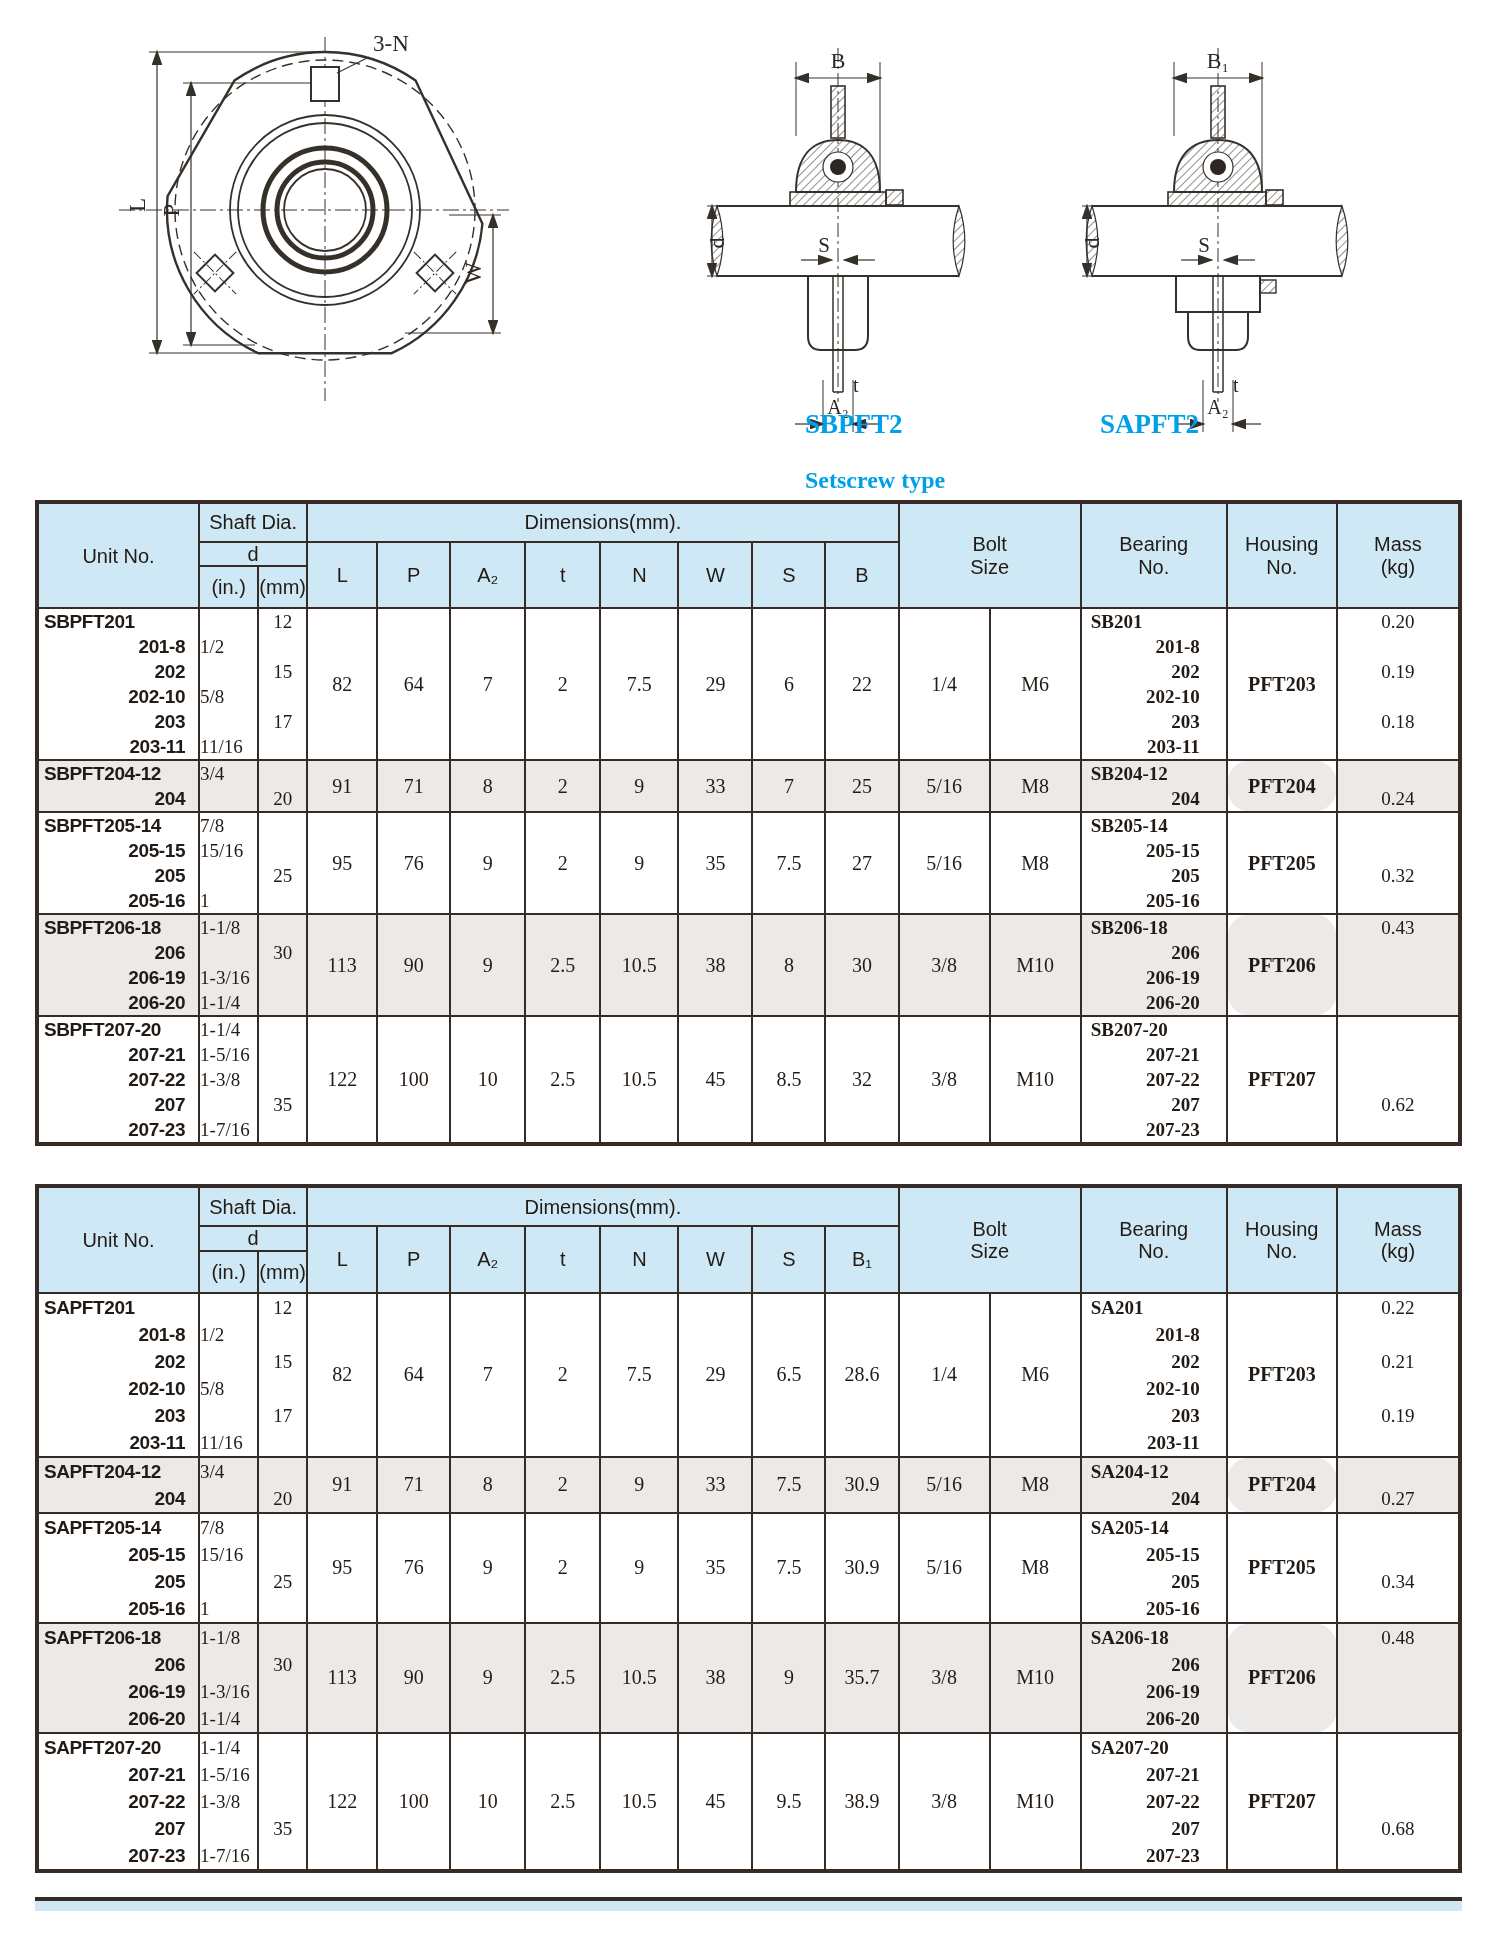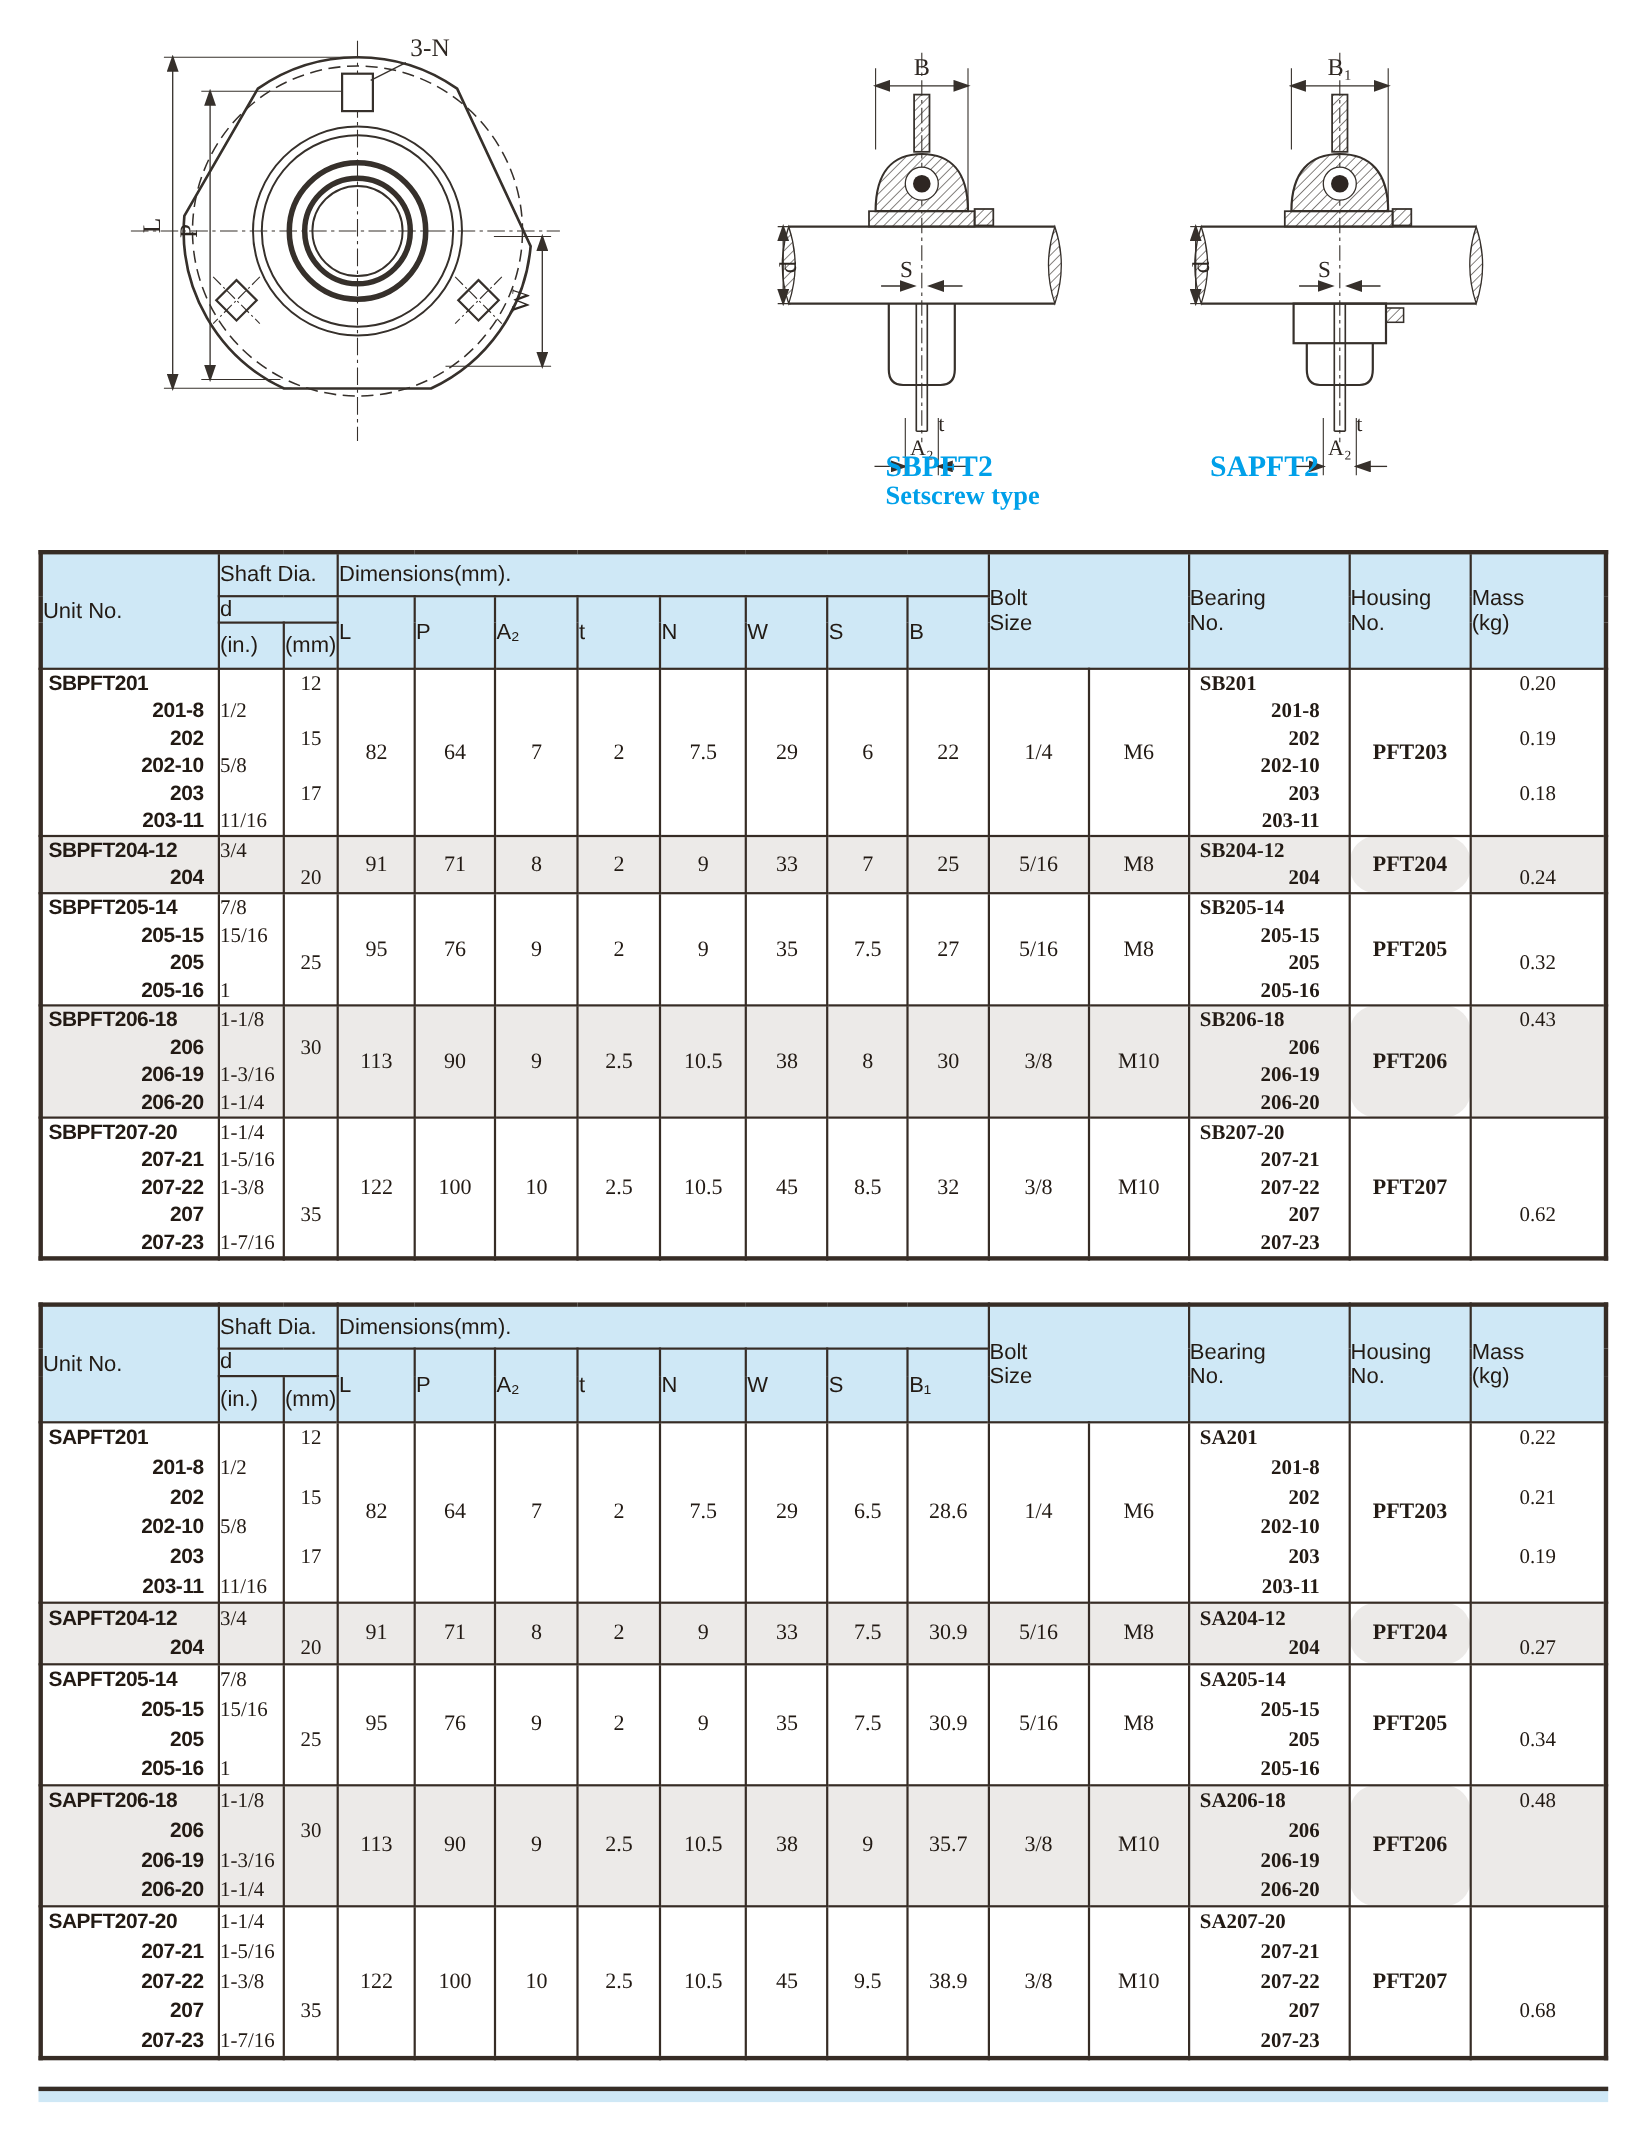--- a/index.html
+++ b/index.html
@@ -15,28 +15,28 @@
     width:1497px;height:1949px;overflow:hidden;background:#ffffff;
     font-family:"Liberation Sans",sans-serif;color:var(--ink);
   }
   
   .drawings{position:relative;width:1497px;height:500px;}
   .drawings svg{position:absolute;}
   svg text{font-family:"Liberation Serif",serif;fill:#2e2722;}
   .caption{position:absolute;text-align:left;color:var(--accent);
     font-family:"Liberation Serif",serif;font-weight:bold;line-height:1.08;}
   .cap-series{font-size:27px;}
-  .cap-type{font-size:24px;white-space:pre-line;}
+  .cap-type{font-size:24px;white-space:pre-line;margin-top:29px;}
   
   .tblwrap{margin-left:35px;}
   table.spec{border-collapse:collapse;width:1427px;table-layout:fixed;
     border:4px solid var(--line);}
   table.spec th,table.spec td{border:2px solid var(--line);padding:0;}
   table.spec thead th{background:var(--hdr);font-weight:normal;font-size:20px;
-    text-align:left;vertical-align:middle;white-space:pre-line;line-height:1.12;}
+    text-align:center;vertical-align:middle;white-space:pre-line;line-height:1.12;}
   .h1 th{height:40px;}
   .h3 th{height:42px;}
   tr.shaded td{background:var(--shade);}
   td.lines{vertical-align:top;padding:3px 0 2px 0;}
   .ln{height:25px;line-height:25px;font-size:19px;}
   table.t2 .ln{height:27px;line-height:27px;}
   td.unit .ln{font-weight:bold;text-align:right;padding-right:13px;letter-spacing:-0.4px;}
   td.unit .ln.first{text-align:left;padding-left:5px;padding-right:0;}
   td.in .ln{font-family:"Liberation Serif",serif;text-align:left;padding-left:0;}
   td.mm .ln{font-family:"Liberation Serif",serif;text-align:center;}

